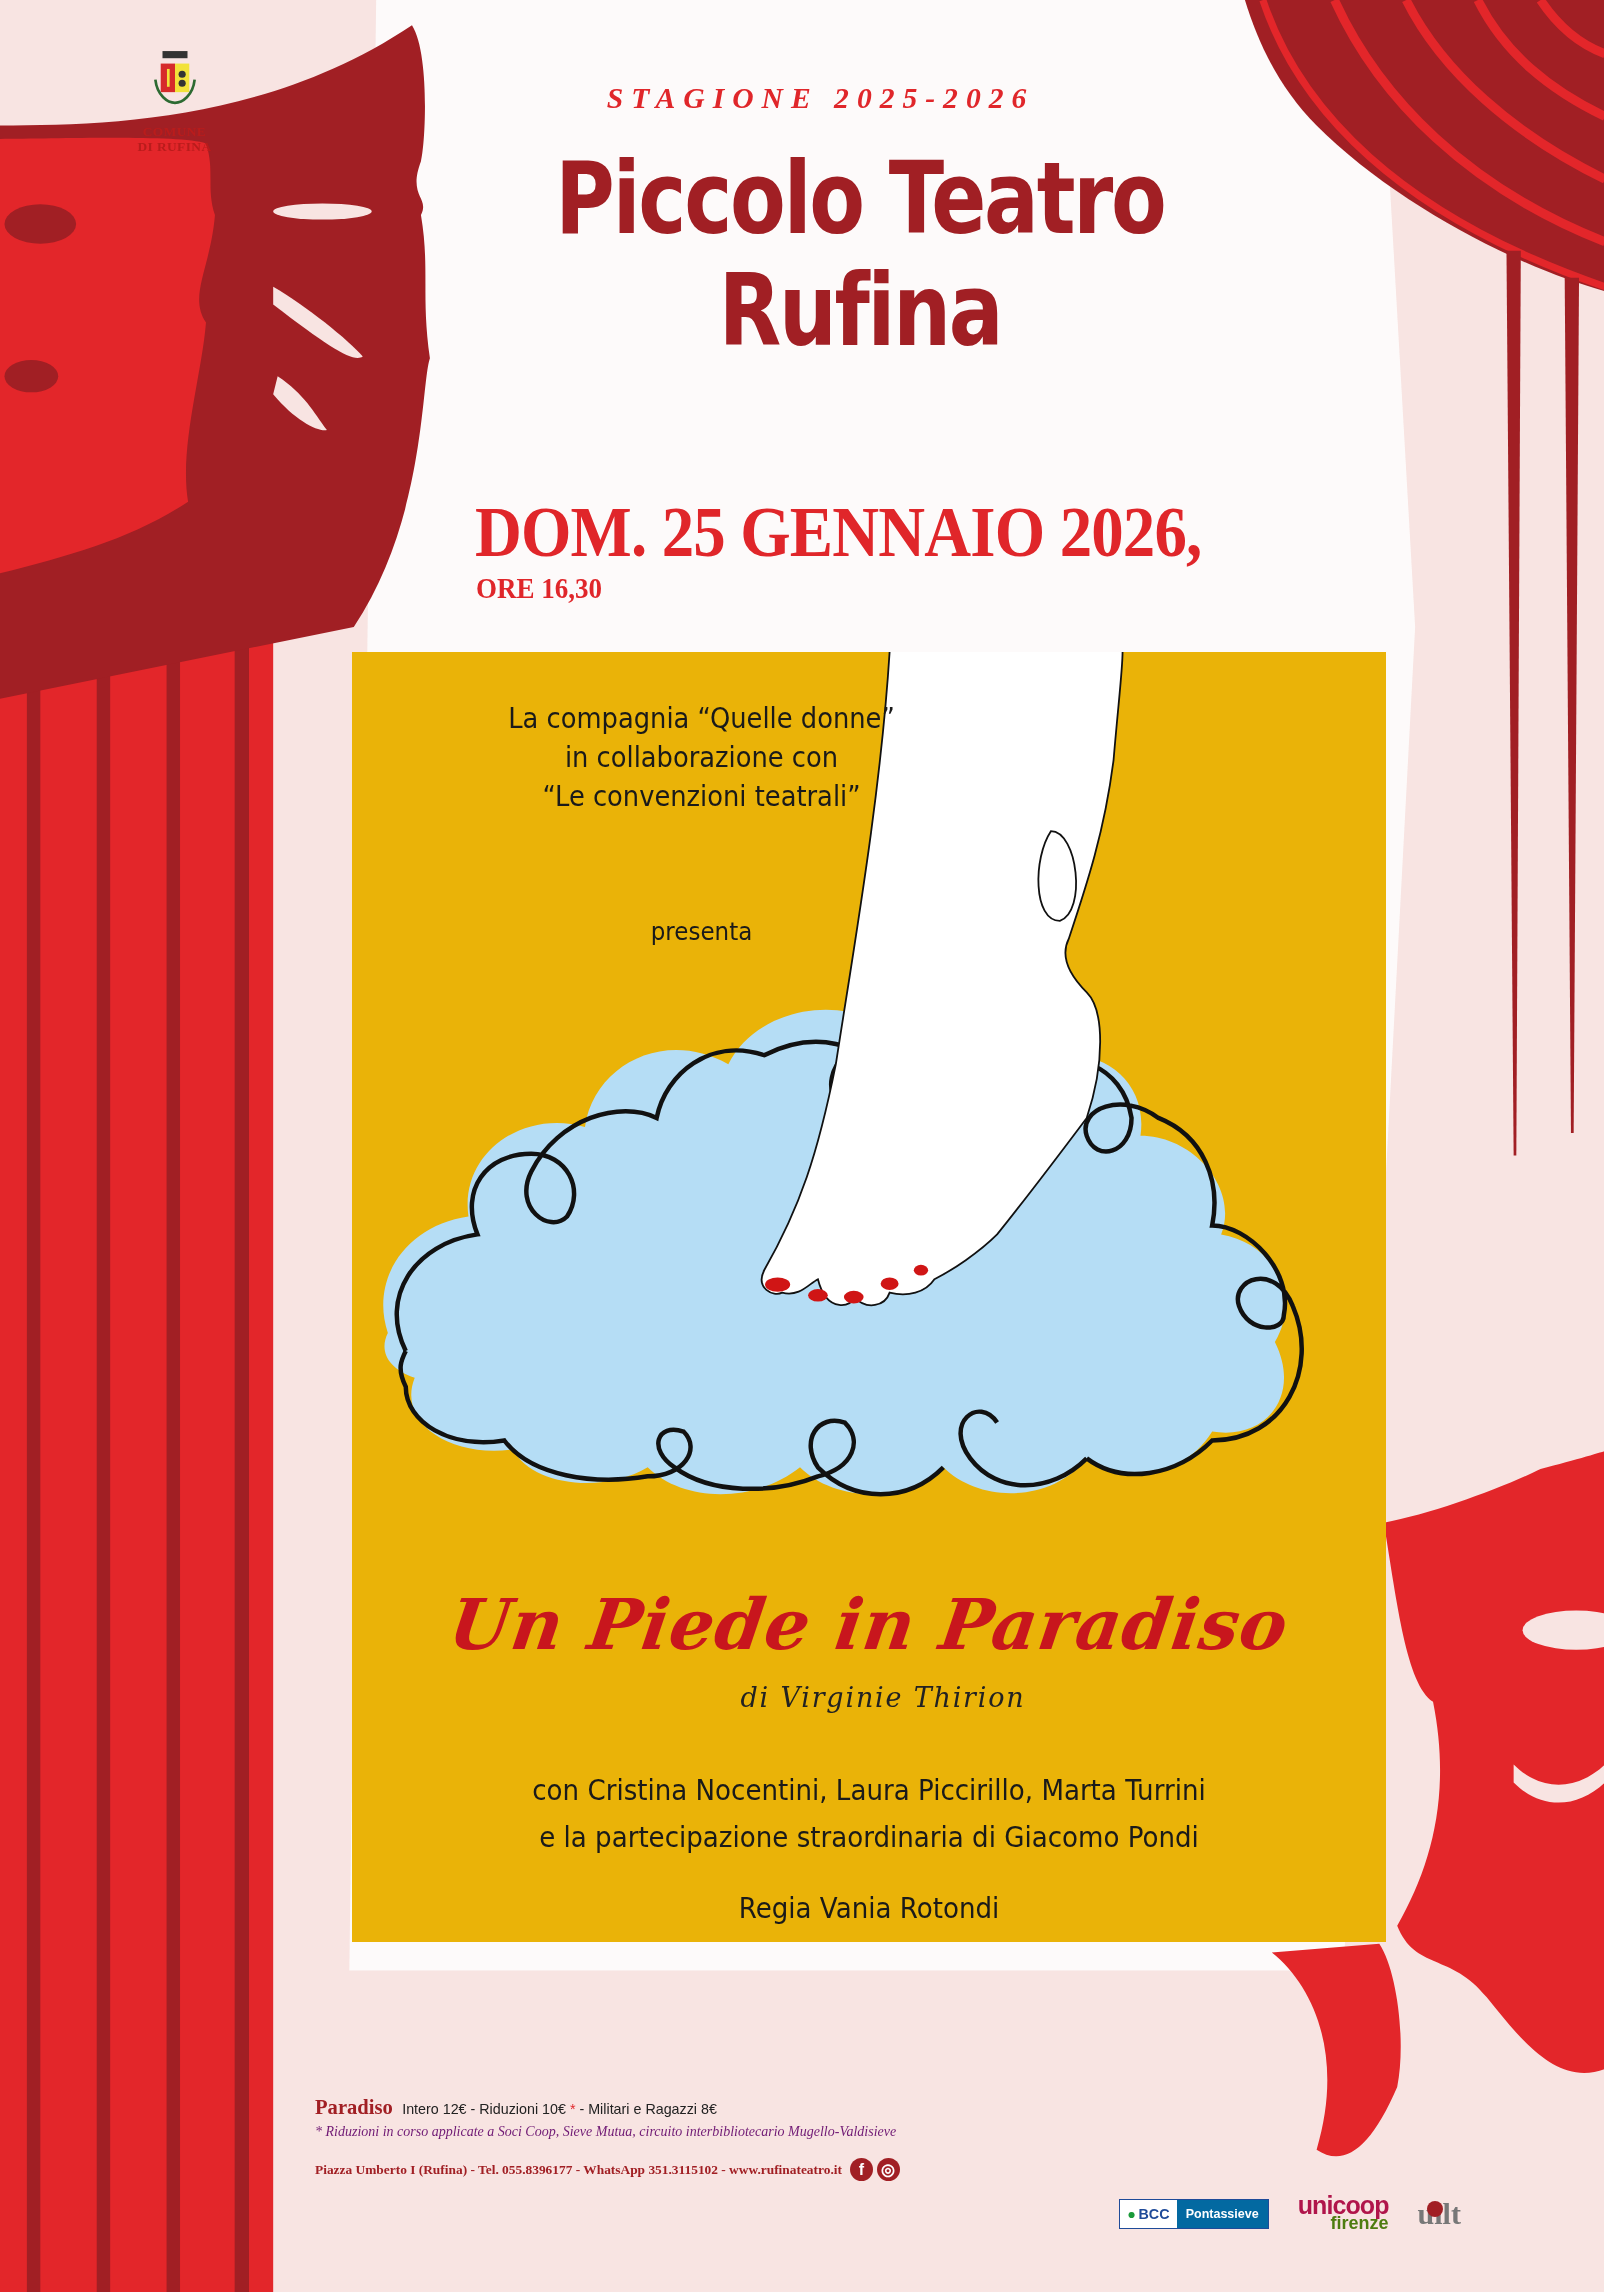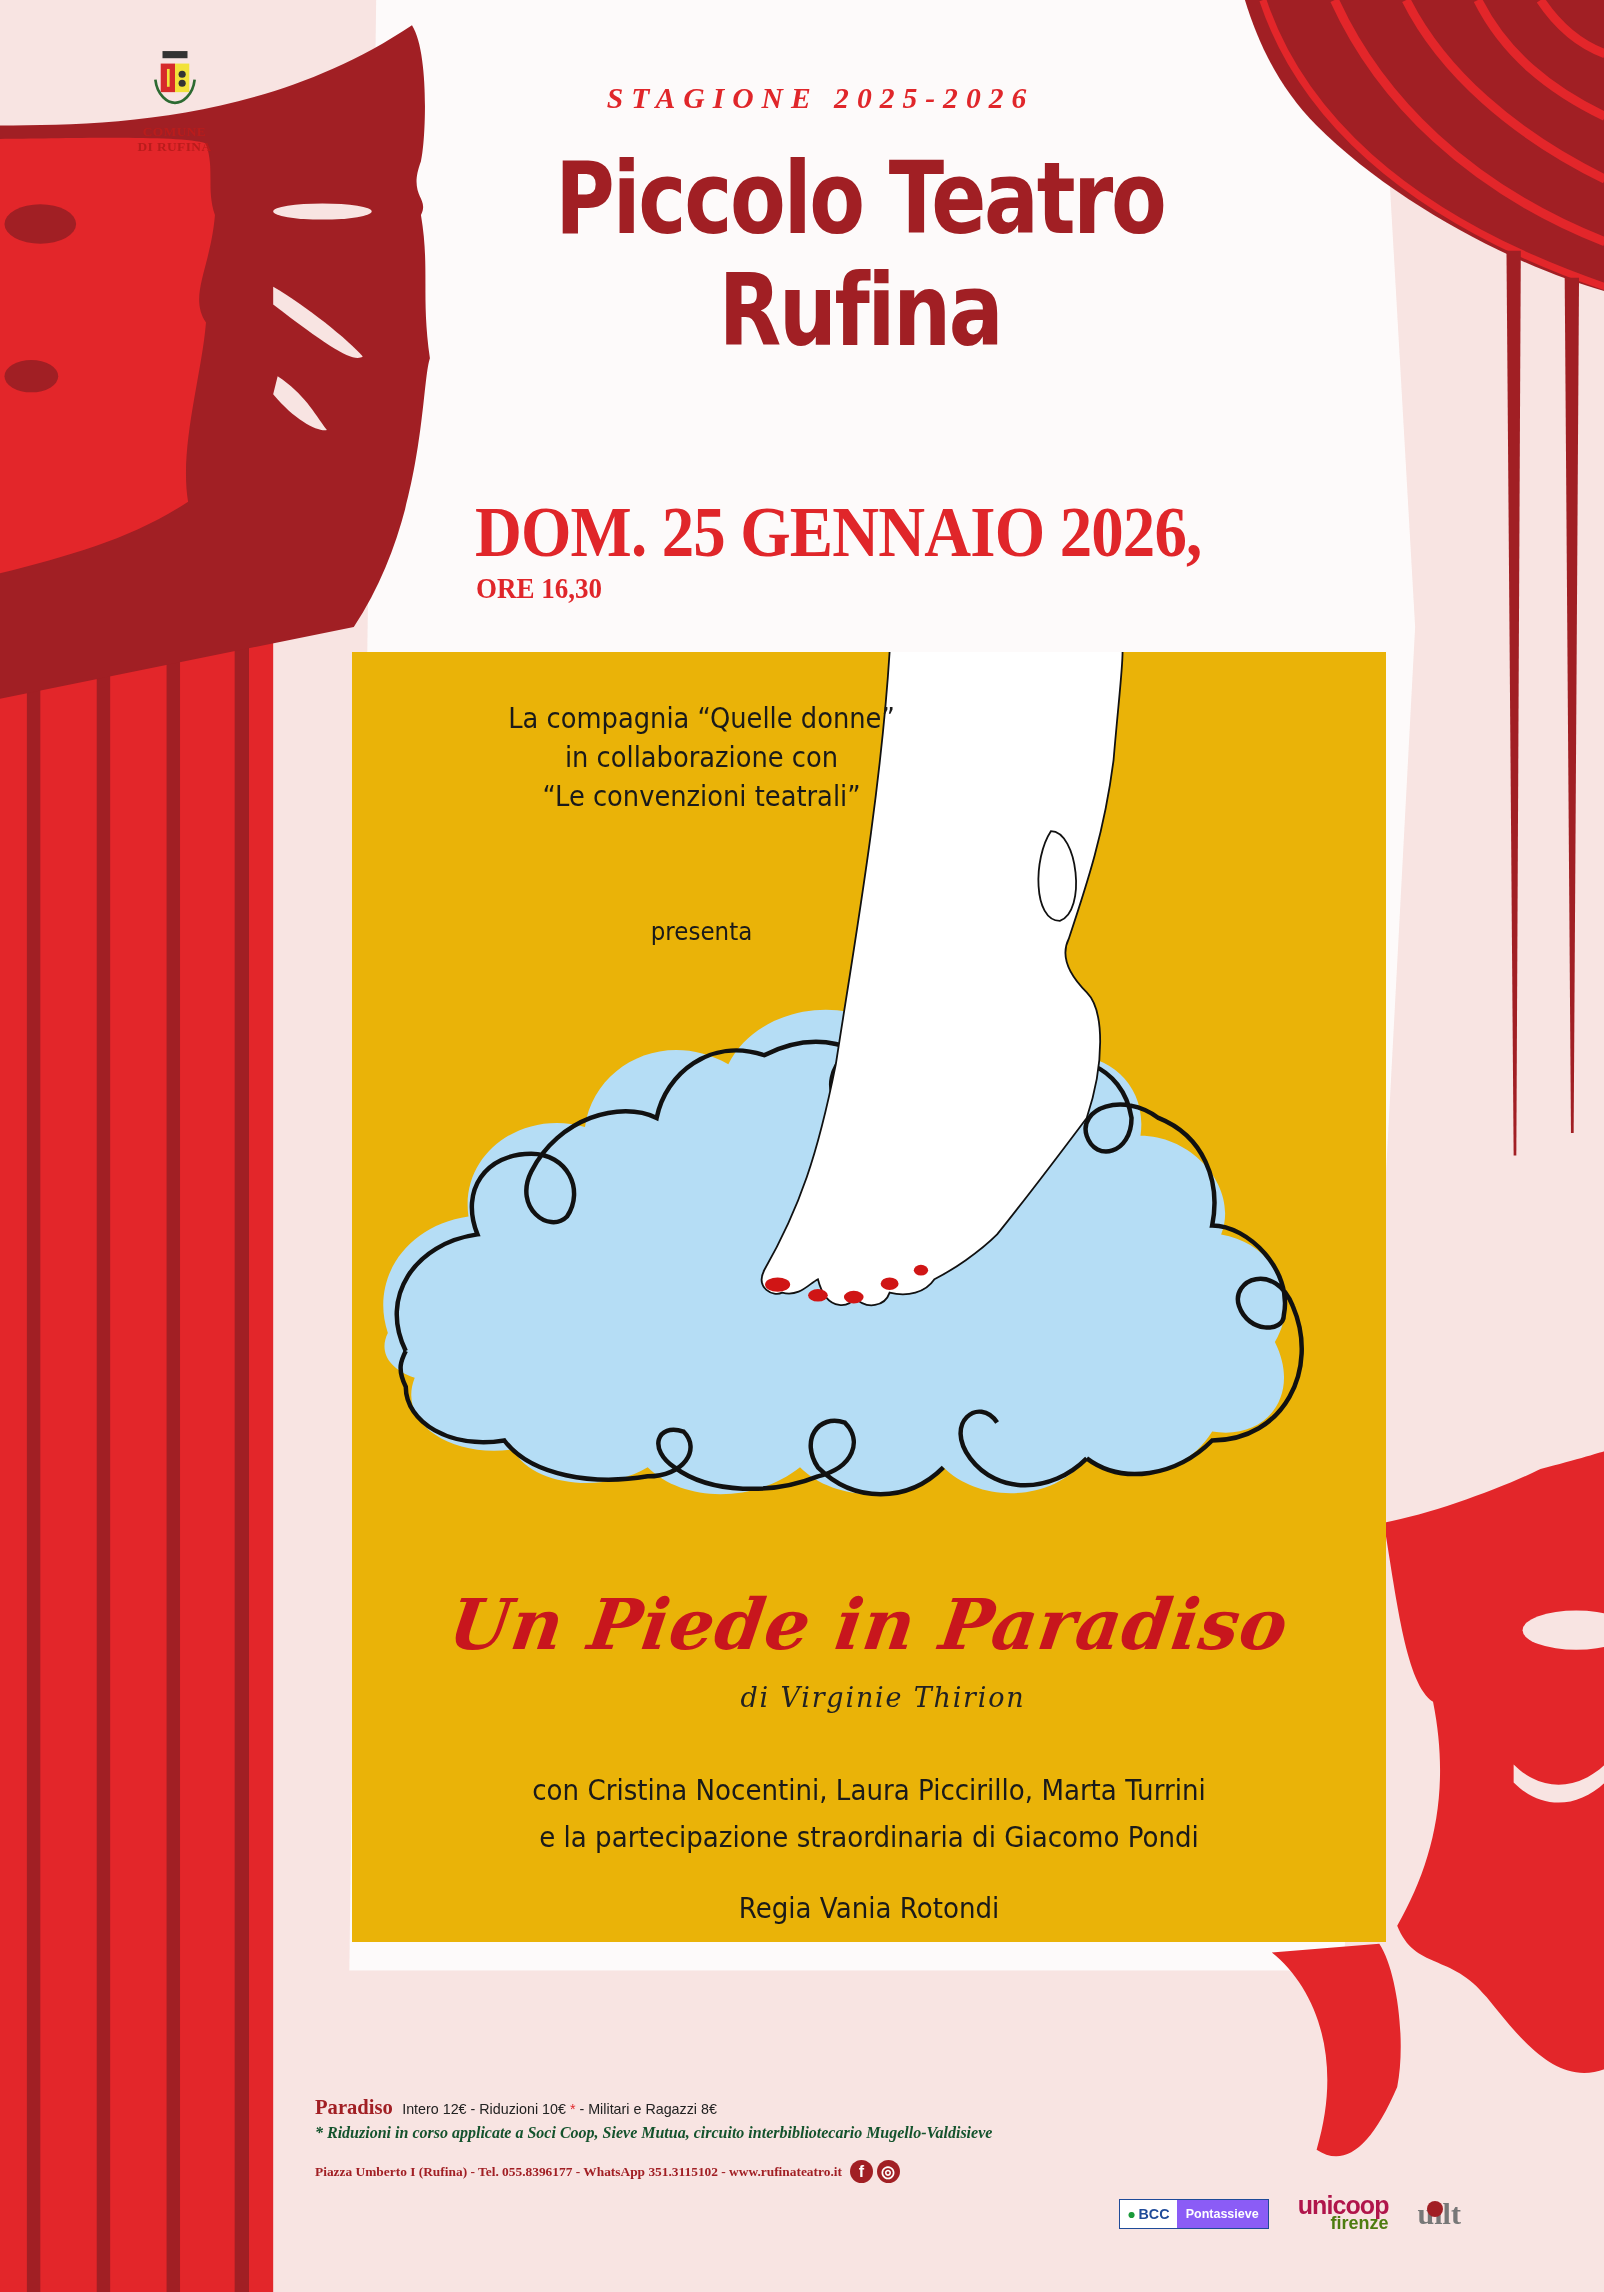--- a/index.html
+++ b/index.html
@@ -18,29 +18,29 @@
   .presenta { position:absolute; left:0; width:699px; top:265px; text-align:center; font-family:"DejaVu Sans", sans-serif; font-size:25px; color:#1a1a1a; transform:scaleX(0.92); transform-origin:center top;}
   .illus { position:absolute; left:0; top:0; width:1034px; height:896px; }
   .show-title { position:absolute; left:0; width:1034px; top:931px; text-align:center; font-family:"DejaVu Serif", serif; font-style:italic; font-weight:bold; color:#c8161d; font-size:70px; letter-spacing:0.9px; transform:skewX(-8deg);}
   .author { position:absolute; left:14px; width:1034px; top:1030px; text-align:center; font-family:"DejaVu Serif", serif; font-style:italic; color:#222; font-size:27px; letter-spacing:1.8px;}
   .cast { position:absolute; left:0; width:1034px; top:1115px; text-align:center; font-family:"DejaVu Sans", sans-serif; font-size:29px; line-height:47px; color:#1a1a1a; transform:scaleX(0.9); transform-origin:center top;}
   .director { position:absolute; left:0; width:1034px; top:1239px; text-align:center; font-family:"DejaVu Sans", sans-serif; font-size:29px; color:#1a1a1a; transform:scaleX(0.9); transform-origin:center top;}
   .footer { position:absolute; left:315px; top:2096px; font-family:"Liberation Serif", serif; }
   .tickets { white-space:nowrap; font-size:14.3px; color:#222; font-family:"Liberation Sans", sans-serif;}
   .tickets .lbl { font-family:"Liberation Serif", serif; font-weight:bold; color:#a11f24; font-size:20.6px; margin-right:5.4px;}
   .tickets .star { color:#e0262a; }
-  .note { margin-top:5.4px; font-style:italic; font-weight:bold; color:#14532d; font-size:16px; white-space:nowrap;}
+  .note { margin-top:5.4px; font-style:italic; font-weight:normal; color:#701a75; font-size:14px; white-space:nowrap;}
   .contact { margin-top:18px; font-weight:bold; color:#a11f24; font-size:13.4px; white-space:nowrap; display:flex; align-items:center; gap:8px;text-align:right;}
   .social { display:inline-flex; gap:3.6px; }
   .social span { width:23px; height:23px; border-radius:50%; background:#a11f24; color:#fff; display:inline-flex; align-items:center; justify-content:center; font-family:"Liberation Sans", sans-serif; font-weight:bold; font-size:16px;}
   .sponsors { position:absolute; top:2196px; left:1119px; display:flex; align-items:center; gap:29px; }
   .bcc { display:flex; height:28px; border:0.9px solid #1f4b99; }
   .bcc .a { background:#fff; color:#1f4b99; font-family:"Liberation Sans", sans-serif; font-weight:bold; font-size:14.3px; padding:0 7.2px; display:flex; align-items:center; gap:2.7px;}
   .bcc .a .g { color:#1a9a3a; }
-  .bcc .b { background:#8b5cf6; color:#fff; font-family:"Liberation Sans", sans-serif; font-weight:bold; font-size:12.5px; padding:0 9px; display:flex; align-items:center;}
+  .bcc .b { background:#0369a1; color:#fff; font-family:"Liberation Sans", sans-serif; font-weight:bold; font-size:12.5px; padding:0 9px; display:flex; align-items:center;}
   .unicoop { font-family:"Liberation Sans", sans-serif; font-weight:bold; line-height:18px; text-align:right; }
   .unicoop .u1 { color:#b0154b; font-size:25px; letter-spacing:-0.9px;}
   .unicoop .u2 { color:#4d7c0f; font-size:18px; }
   .uilt { font-family:"Liberation Serif", serif; font-weight:bold; color:#777; font-size:30px; position:relative;}
   .uilt .dot { position:absolute; left:9px; top:3.6px; width:16px; height:16px; border-radius:50%; background:#a11f24; }
 </style>
 </head>
 <body>
 
 <div class="poster">

